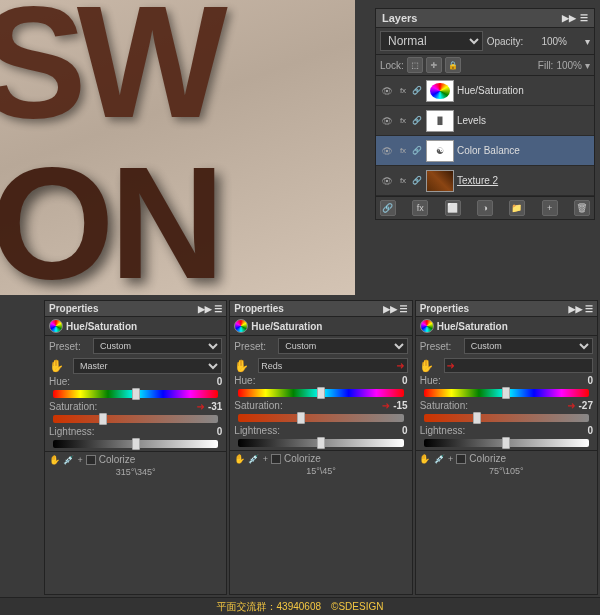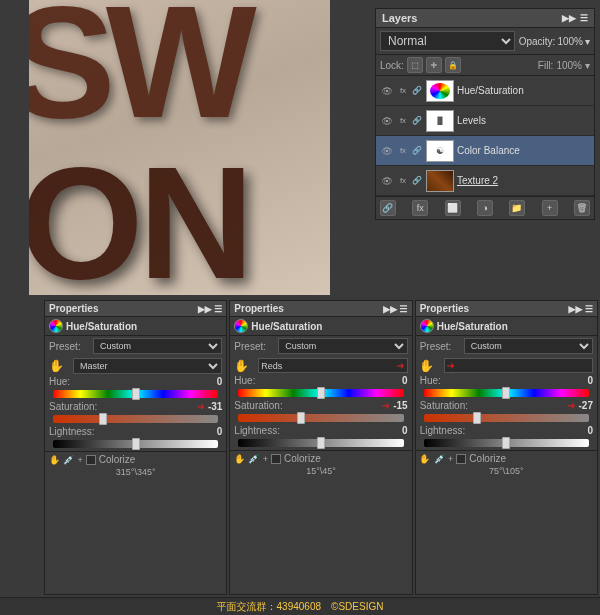--- a/index.html
+++ b/index.html
@@ -9,25 +9,24 @@
       overflow: hidden;
       font-family: Arial, sans-serif;
       font-size: 11px;
       background: #3a3a3a;
     }
 
     
     .canvas-area {
       position: absolute;
       top: 0; left: 0;
-      width: 301px;
+      width: 355px;
       height: 295px;
       background: linear-gradient(160deg, #c9b8a8 0%, #b8a898 40%, #d4c4b4 100%);
       overflow: hidden;
-      margin-left: 29px;
     }
 
     .sw-text {
       position: absolute;
       top: -30px;
       left: -20px;
       font-size: 160px;
       font-weight: 900;
       color: #4a1a0a;
       text-shadow: 4px 4px 8px rgba(0,0,0,0.5);
@@ -124,21 +123,21 @@
       border: 1px solid #555;
       color: #ccc;
       font-size: 12px;
       padding: 1px 3px;
       flex: 1;
     }
 
     .opacity-row {
       display: flex;
       align-items: center;
-      gap: 2px;
+      gap: 18px;
       font-size: 10px;
     }
 
     .layers-lock-bar {
       padding: 2px 4px;
       display: flex;
       align-items: center;
       gap: 3px;
       font-size: 10px;
       border-bottom: 1px solid #222;

